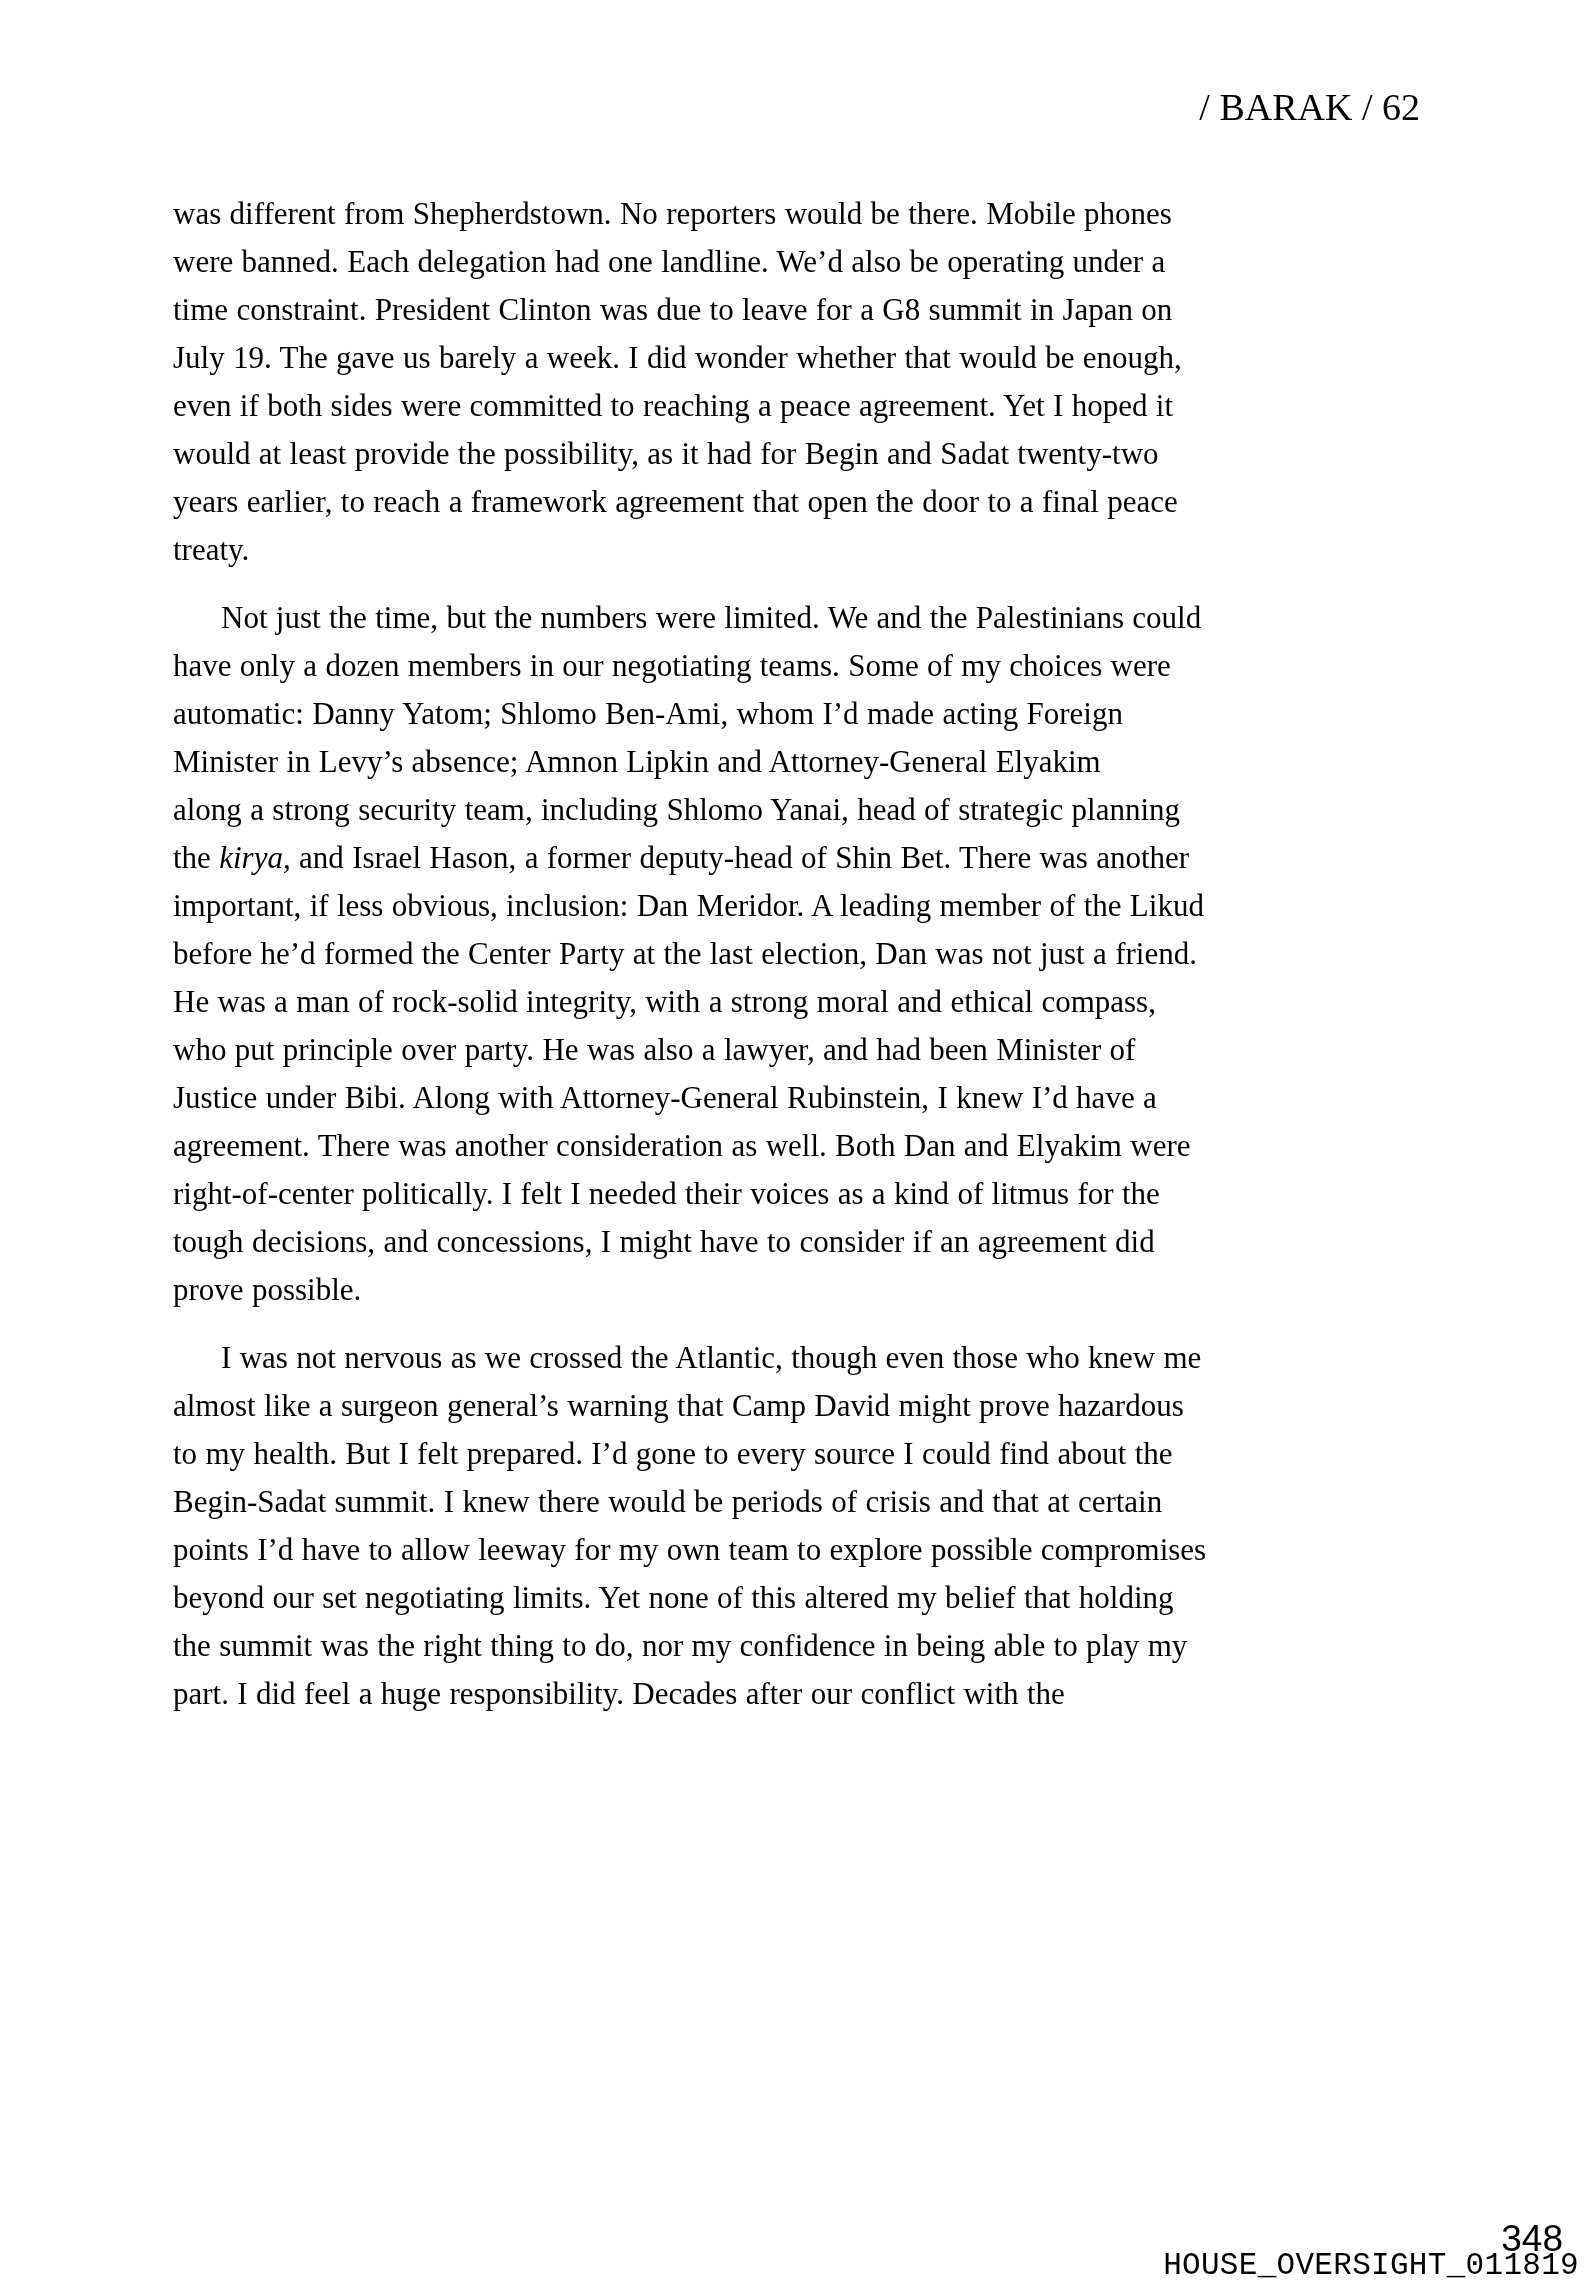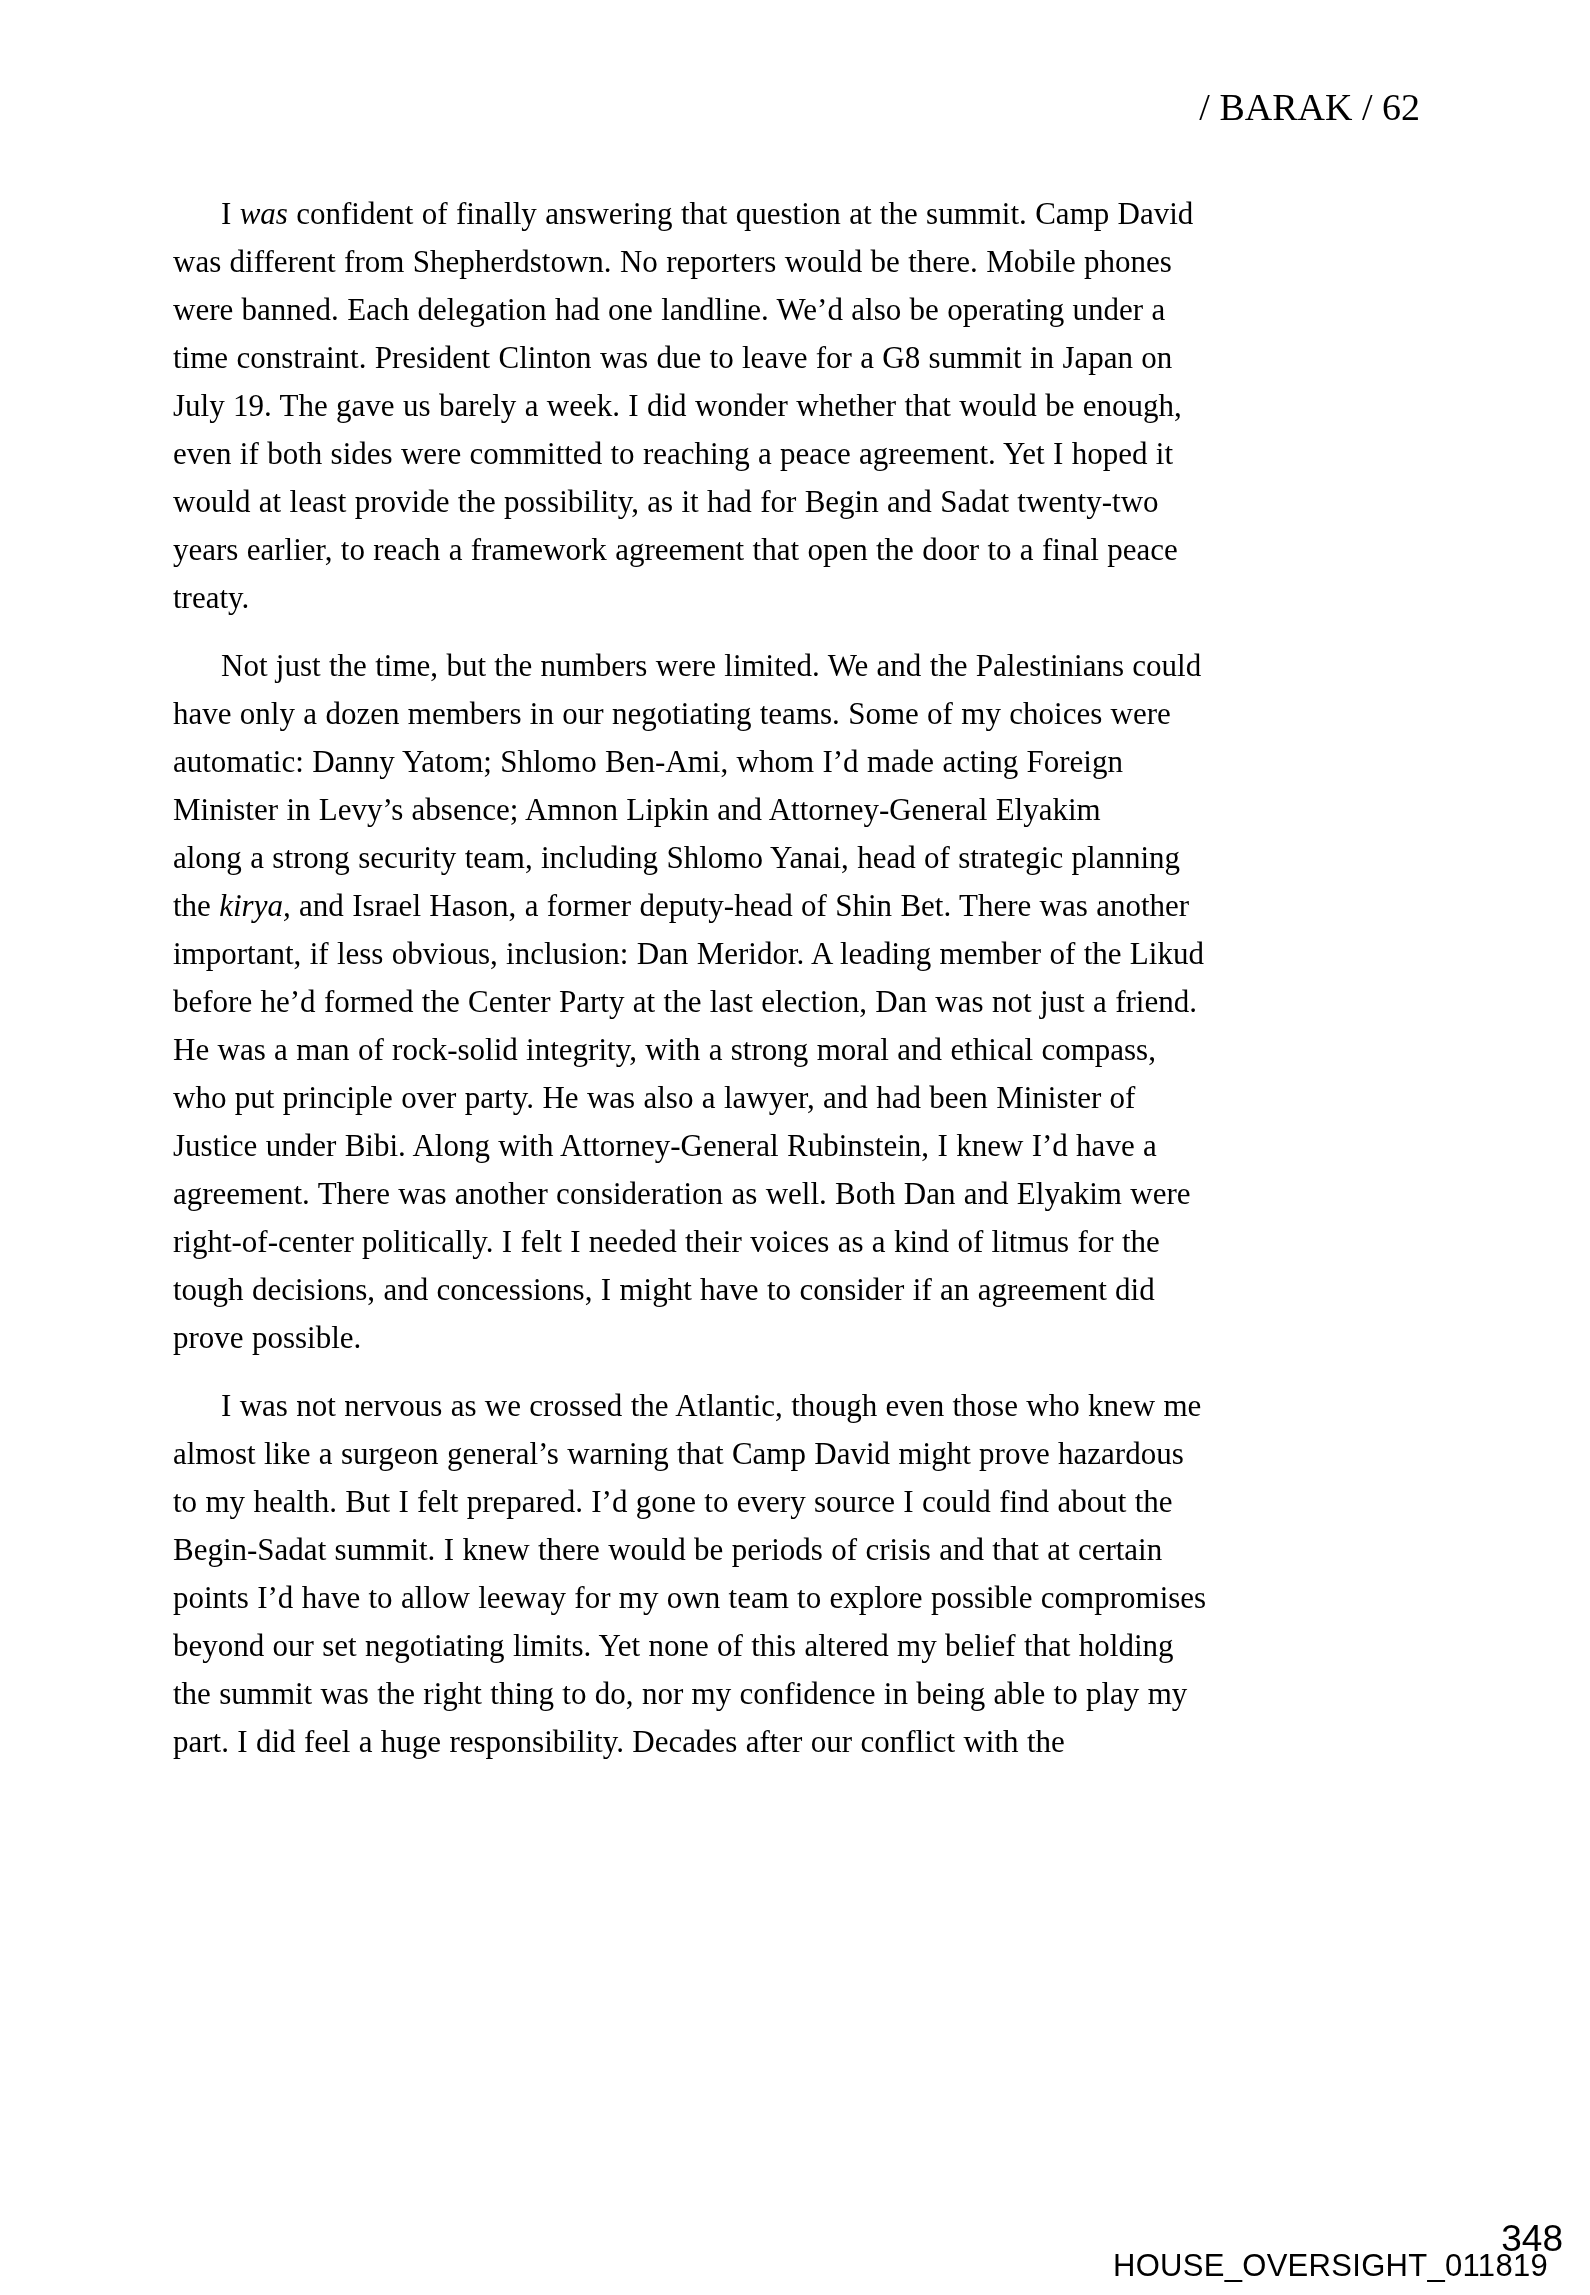--- a/index.html
+++ b/index.html
@@ -50,37 +50,36 @@
     right: 28px;
     font-family: "Liberation Sans", "DejaVu Sans", sans-serif;
     font-size: 37px;
     line-height: 37px;
     white-space: nowrap;
     margin-top: 38px;
   }
   .stamp {
     position: absolute;
     top: 2250px;
-    right: 43px;
-    font-family: Liberation Sans, sans-serif;
+    right: 12px;
+    font-family: Liberation Mono, monospace;
     font-size: 31px;
     line-height: 31px;
     letter-spacing: 0.3px;
     white-space: nowrap;
   }
 </style>
 </head>
 <body>
 
 <div class="page">
   <div class="header">/ BARAK / 62</div>
 
   <div class="body-text" id="body-text">
       <div class="paragraph">
-        <div class="text-line first-line">I <i>was</i> confident of finally answering that question at the summit. Camp David</div>
         <div class="text-line">was different from Shepherdstown. No reporters would be there. Mobile phones</div>
         <div class="text-line">were banned. Each delegation had one landline. We’d also be operating under a</div>
         <div class="text-line">time constraint. President Clinton was due to leave for a G8 summit in Japan on</div>
         <div class="text-line">July 19. The gave us barely a week. I did wonder whether that would be enough,</div>
         <div class="text-line">even if both sides were committed to reaching a peace agreement. Yet I hoped it</div>
         <div class="text-line">would at least provide the possibility, as it had for Begin and Sadat twenty-two</div>
         <div class="text-line">years earlier, to reach a framework agreement that open the door to a final peace</div>
         <div class="text-line">treaty.</div>
       </div>
       <div class="paragraph">

